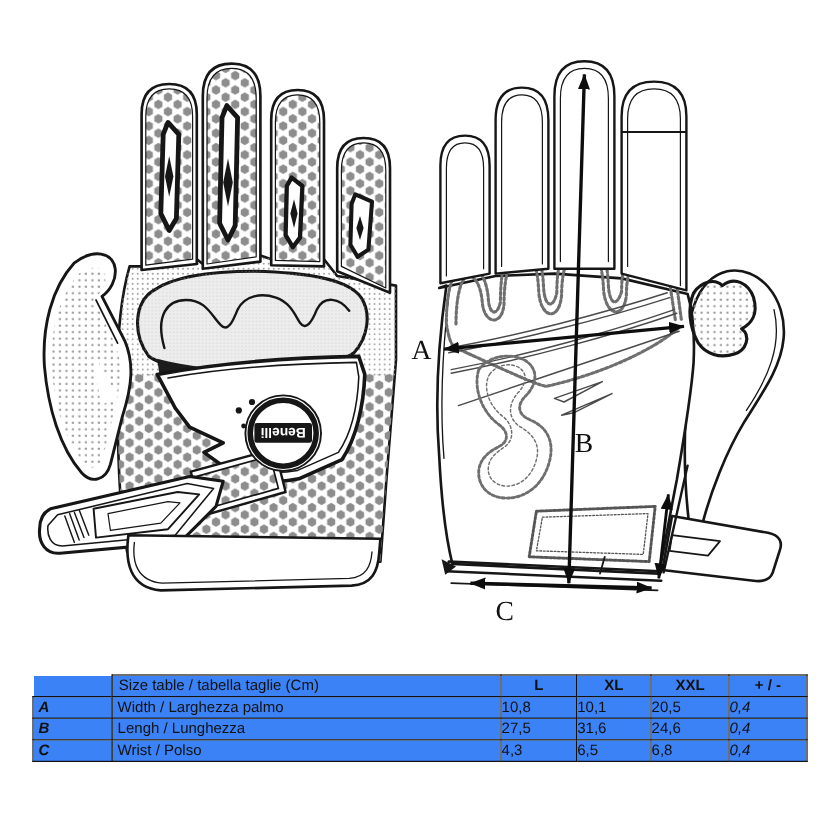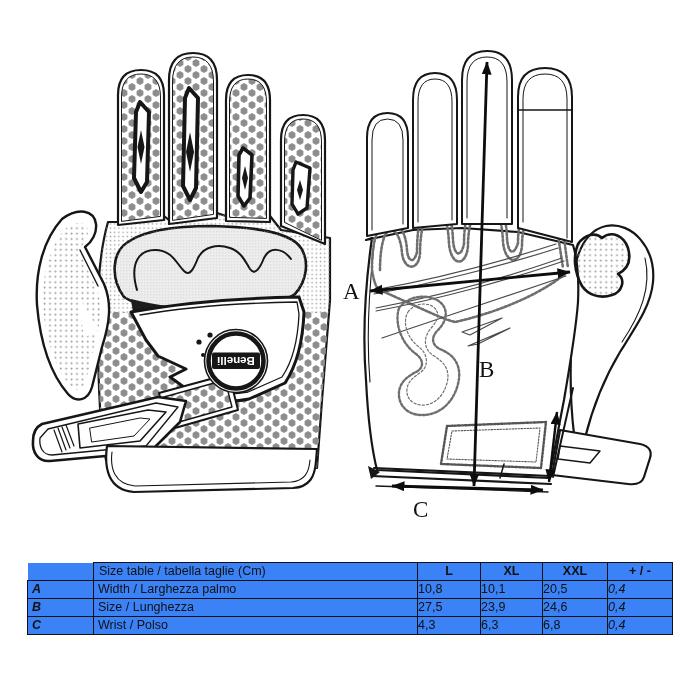--- a/index.html
+++ b/index.html
@@ -248,29 +248,29 @@
     <tr>
       <td class="letter">A</td>
       <td class="name">Width / Larghezza palmo</td>
       <td class="val">10,8</td>
       <td class="val">10,1</td>
       <td class="val">20,5</td>
       <td class="val tol">0,4</td>
     </tr>
     <tr>
       <td class="letter">B</td>
-      <td class="name">Size / Lunghezza</td>
+      <td class="name">Lengh / Lunghezza</td>
       <td class="val">27,5</td>
-      <td class="val">23,9</td>
+      <td class="val">31,6</td>
       <td class="val">24,6</td>
       <td class="val tol">0,4</td>
     </tr>
     <tr>
       <td class="letter">C</td>
       <td class="name">Wrist / Polso</td>
       <td class="val">4,3</td>
-      <td class="val">6,3</td>
+      <td class="val">6,5</td>
       <td class="val">6,8</td>
       <td class="val tol">0,4</td>
     </tr>
   </tbody>
     </table>
 </div>
 
 </body></html>

